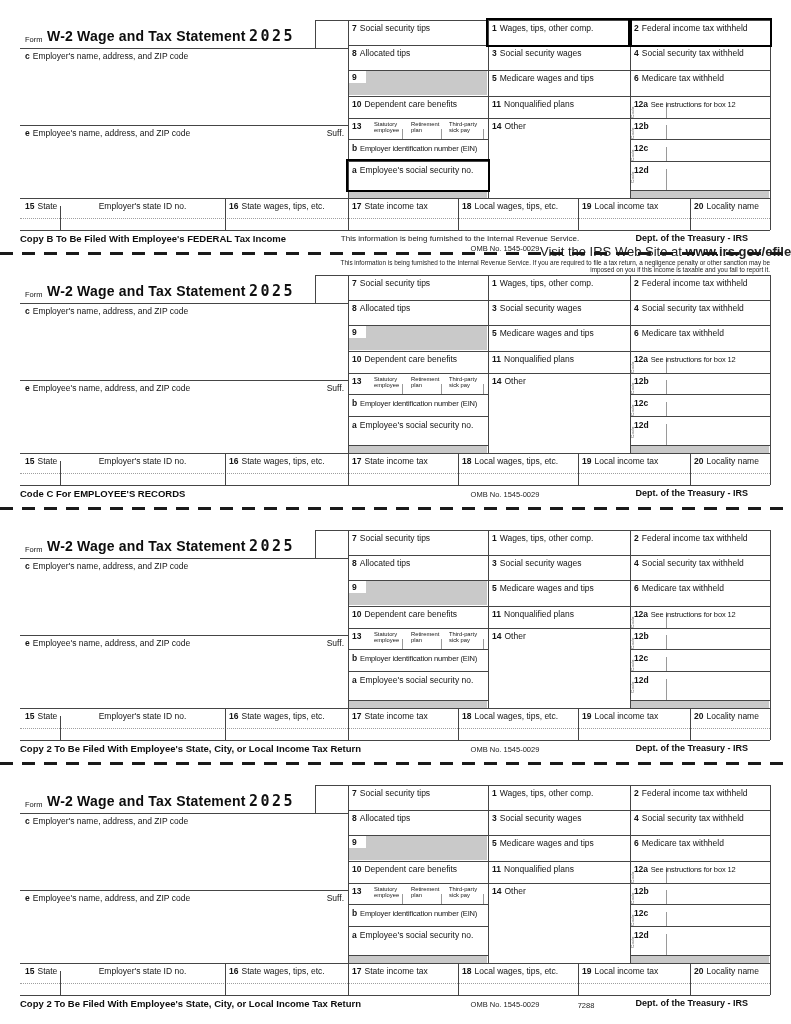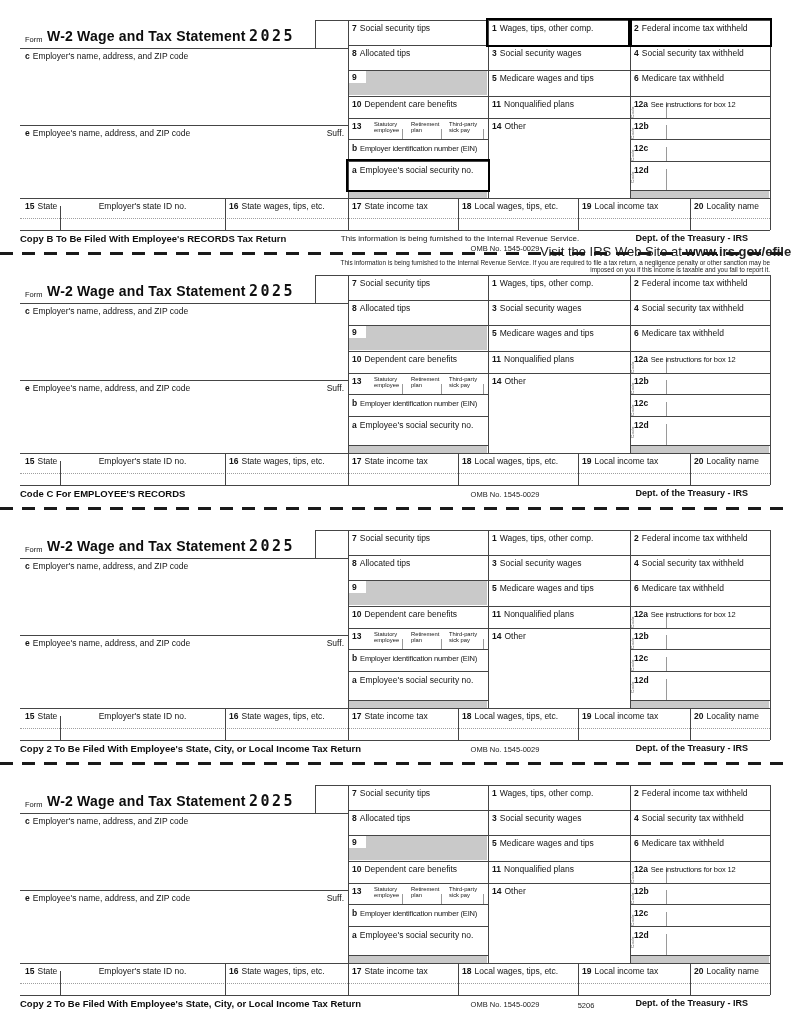--- a/index.html
+++ b/index.html
@@ -187,21 +187,21 @@
     <div class="blabel" style="left:462px;top:181px;">
       <b>18</b><span>Local wages, tips, etc.</span>
     </div>
     <div class="blabel" style="left:582px;top:181px;">
       <b>19</b><span>Local income tax</span>
     </div>
     <div class="blabel" style="left:694px;top:181px;">
       <b>20</b><span>Locality name</span>
     </div>
 
-    <div class="copyline" style="left:20px;top:213px;">Copy B To Be Filed With Employee's RECORDS Tax Return</div>
+    <div class="copyline" style="left:20px;top:213px;">Copy B To Be Filed With Employee's FEDERAL Tax Income</div>
     <div class="fnote" style="left:325px;top:214px;width:270px;text-align:center;">This information is being furnished to the Internal Revenue Service.</div>
     <div class="omb" style="left: 430px; top: 224px; width: 150px; text-align: center;">OMB No. 1545-0029</div>
 
     <div class="treasury" style="left:580px;top:213px;width:168px;text-align:right;">Dept. of the Treasury - IRS</div>
     <div class="efile" style="left:540px;top:224px;width:208px;text-align:right;">
       <span>Visit the IRS Web Site at</span> <b>www.irs.gov/efile</b>
     </div>
   </div>
 
   <div class="w2-block" style="top: 275px;">
@@ -686,20 +686,20 @@
     <div class="blabel" style="left:582px;top:181px;">
       <b>19</b><span>Local income tax</span>
     </div>
     <div class="blabel" style="left:694px;top:181px;">
       <b>20</b><span>Locality name</span>
     </div>
 
     <div class="copyline" style="left:20px;top:213px;">Copy 2 To Be Filed With Employee's State, City, or Local Income Tax Return</div>
 
     <div class="omb" style="left:430px;top:215px;width:150px;text-align:center;">OMB No. 1545-0029</div>
-    <div class="fnum" style="left:556px;top:216px;width:60px;text-align:center;">5206</div>
+    <div class="fnum" style="left:556px;top:216px;width:60px;text-align:center;">7288</div>
     <div class="treasury" style="left:580px;top:213px;width:168px;text-align:right;">Dept. of the Treasury - IRS</div>
 
   </div>
 <div class="separator" style="top: 252px;"></div>
     <div class="separator" style="top: 507px;"></div>
     <div class="separator" style="top: 762px;"></div>
   </div>
 
 </body></html>

